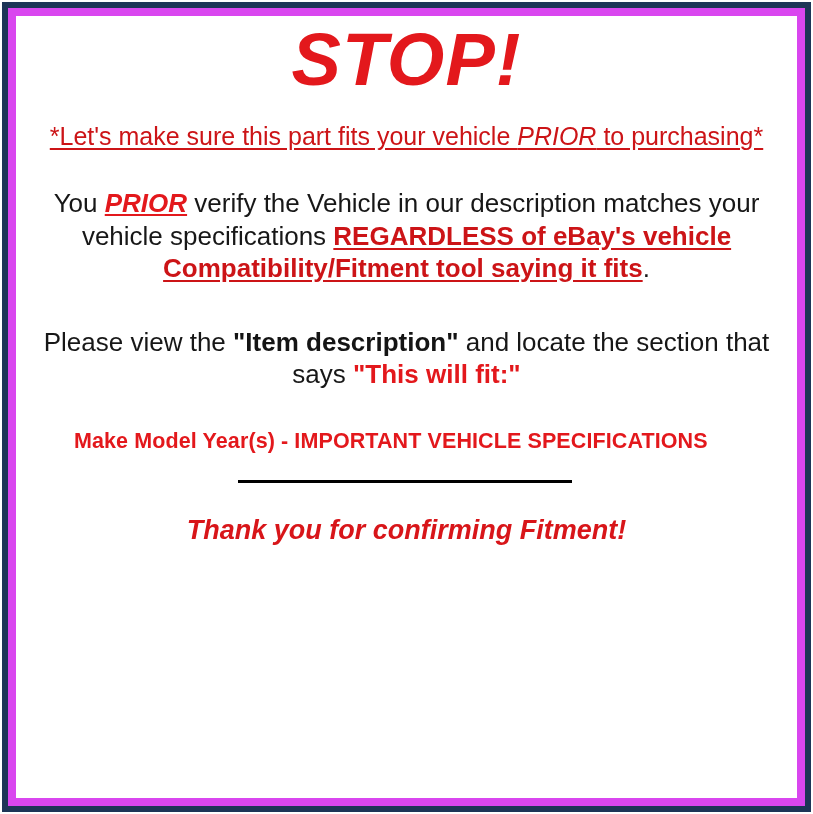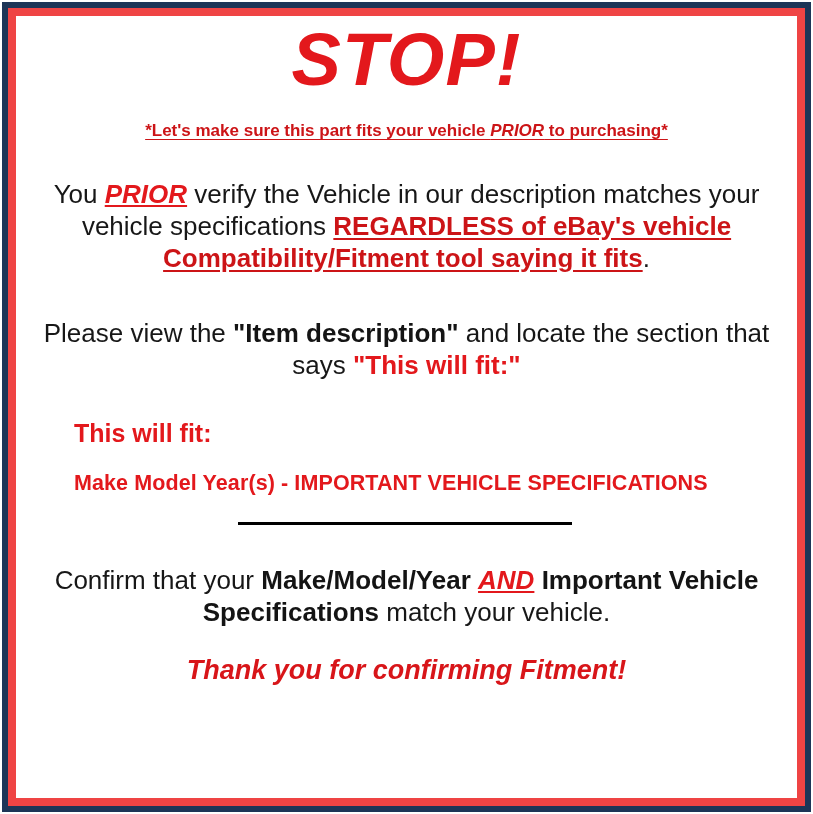--- a/index.html
+++ b/index.html
@@ -19,21 +19,21 @@
     overflow: hidden;
   }
   .notice-border {
     position: absolute;
     left: 2px;
     top: 2px;
     right: 2px;
     bottom: 2px;
     box-sizing: border-box;
     border: 6px solid #1d3557;
-    background: #ef4444;
+    background: #d946ef;
   }
   .notice-inner {
     position: absolute;
     left: 8px;
     top: 8px;
     right: 8px;
     bottom: 8px;
     box-sizing: border-box;
     padding: 0 14px;
     background: #ffffff;
@@ -47,22 +47,22 @@
     font-style: italic;
     color: #e3181c;
     letter-spacing: 1px;
     margin-top: 6px;
     margin-bottom: 0;
     white-space: nowrap;
   }
 
   .subtitle-line {
     margin-top: 24px;
-    font-size: 17px;
-    font-weight: bold;
+    font-size: 25px;
+    font-weight: normal;
     color: #cc1417;
     text-decoration: underline;
     text-underline-offset: 3px;
     line-height: 1.2;
     white-space: nowrap;
   }
   .subtitle-line .ital {
     font-style: italic;
   }
 
@@ -162,28 +162,26 @@
 
       <div class="stop-title">STOP!</div>
 
       <div class="subtitle-line"><span>*Let's make sure this part fits your vehicle </span><span class="ital">PRIOR</span><span> to purchasing*</span></div>
 
       <p class="body-par par-must"><span>You </span><span class="em-red-underline">PRIOR</span><span> verify the Vehicle in our description matches your vehicle specifications </span><span class="em-red-bold-underline">REGARDLESS of eBay's vehicle Compatibility/Fitment tool saying it fits</span><span>.</span></p>
 
       <p class="body-par par-desc"><span>Please view the </span><span class="em-black-bold">"Item description"</span><span> and locate the section that says </span><span class="em-red-bold">"This will fit:"</span></p>
 
       <div class="example-block">
-        <div class="example-fit">This will fit:</div>
         <div class="example-spec">Make Model Year(s) - IMPORTANT VEHICLE SPECIFICATIONS</div>
       </div>
 
       <div class="divider-wrap">
         <div class="divider-rule"></div>
       </div>
 
-      <p class="body-par par-confirm"><span>Confirm that your </span><span class="em-black-bold">Make/Model/Year</span><span> </span><span class="em-red-underline">AND</span><span> </span><span class="em-black-bold">Important Vehicle Specifications</span><span> match your vehicle.</span></p>
 
 
       <div class="closing-line">Thank you for confirming Fitment!</div>
 
     </div>
   </div>
 </div>
 
 </body></html>

